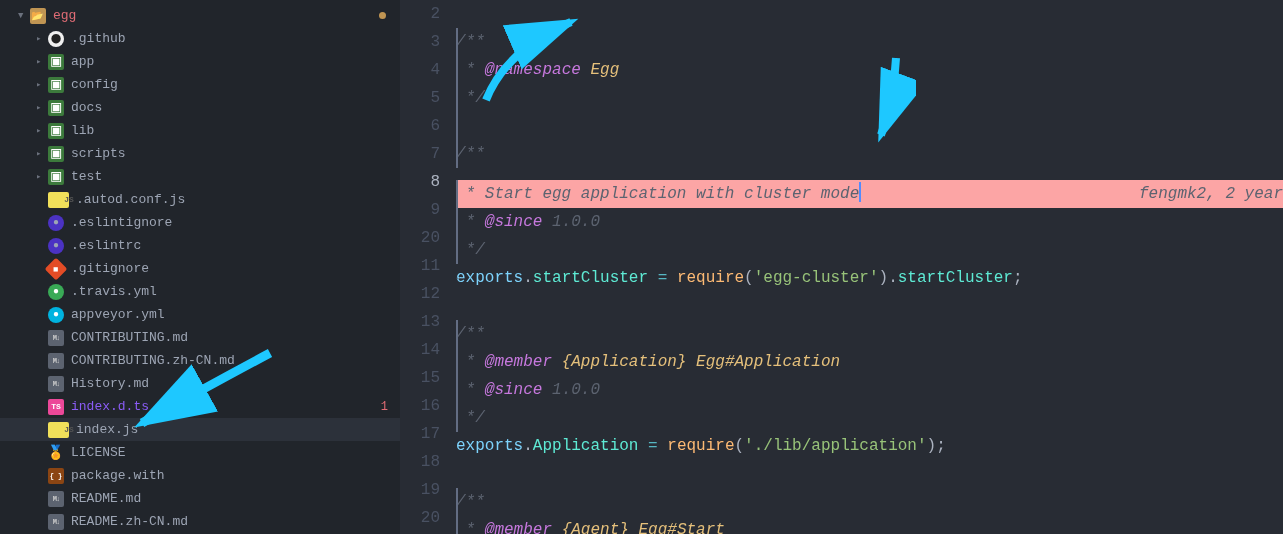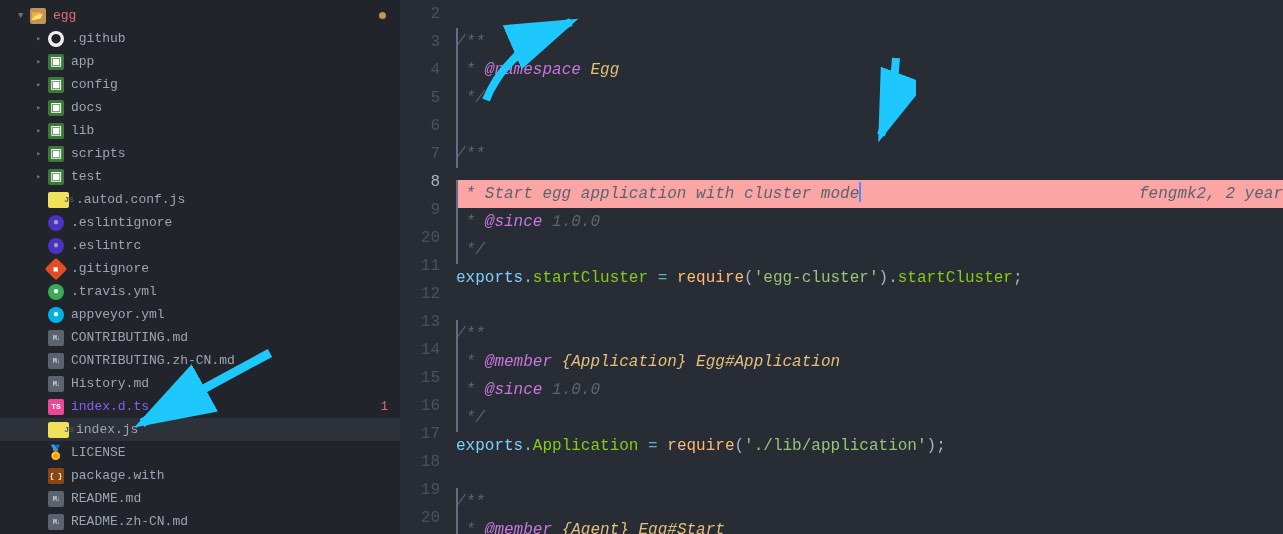--- a/index.html
+++ b/index.html
@@ -111,21 +111,21 @@
 .code-line .border {
   position: absolute;
   left: 0; top: 0; bottom: 0;
   width: 2px;
   background: #636d83;
 }
 .c-comment { color: #5c6370; font-style: italic; }
 .c-tag { color: #c678dd; font-style: italic; }
 .c-type-i { color: #e5c07b; font-style: italic;}
 .c-punc { color: #abb2bf; }
-.c-key { color: #84cc16; margin-top: 13px; }
+.c-key { color: #5eead4; margin-top: 13px; }
 .c-prop { color: #7dd3fc; }
 .c-func { color: #fdba74; }
 .c-op { color: #56b6c2; }
 .c-str { color: #98c379; font-family: Liberation Mono, monospace; }
 .dots {
   position: absolute;
   left: 0;
   bottom: 2px;
   color: #5c6370;
   font-size: 12px;

